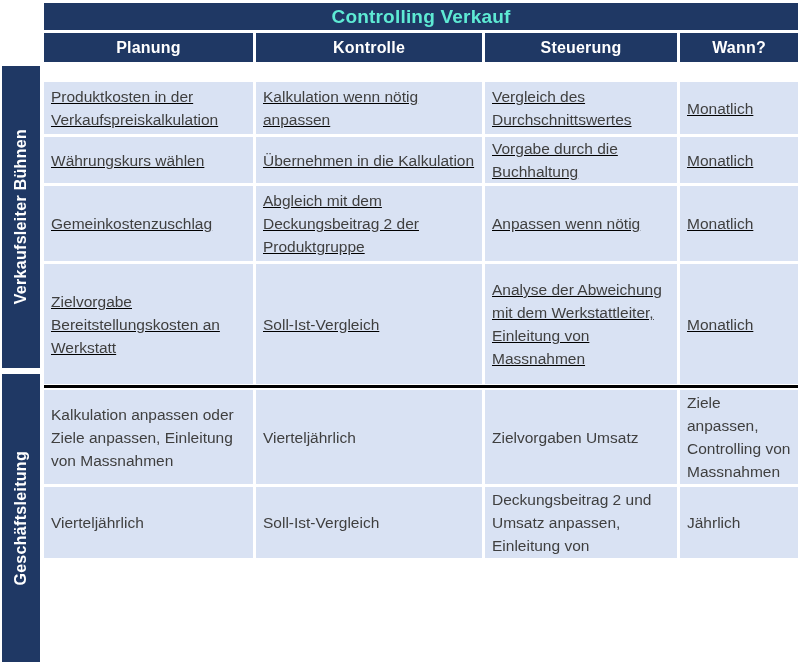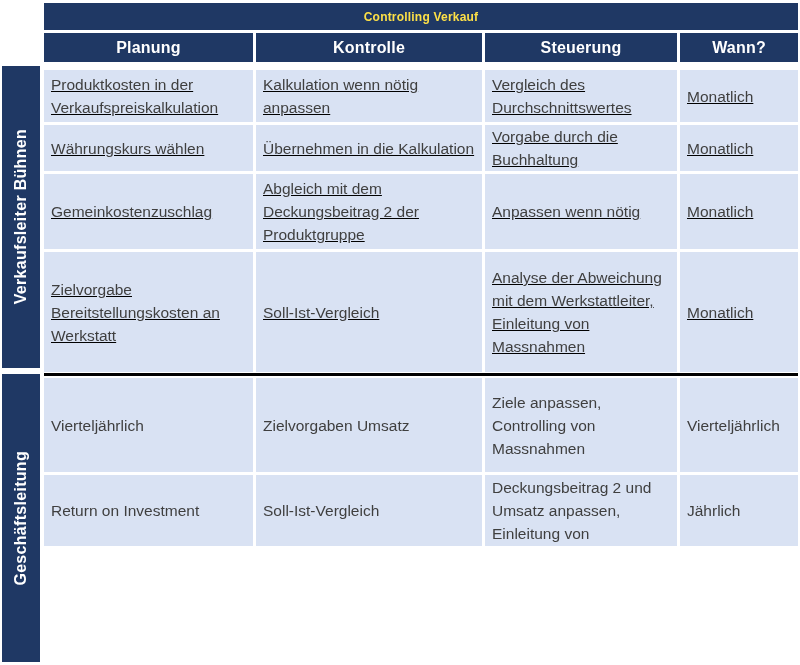--- a/index.html
+++ b/index.html
@@ -28,26 +28,26 @@
     white-space:nowrap;
   }
   .band1{height:302px;}
   .rail-gap{height:6px;background:#fff;}
   .band2{height:288px;}
 
   
   .main{width:754px;}
   .title-bar{
     margin-top:3px;margin-bottom:3px;height:27px;background:var(--navy);
-    color:#fde047;font-weight:bold;font-size:12px;
+    color:#5eead4;font-weight:bold;font-size:19px;
     display:flex;align-items:center;justify-content:center;letter-spacing:.2px;
   }
   .header-row{
     display:grid;grid-template-columns:209px 226px 192px 118px;
-    column-gap:3px;height:29px;margin-bottom:8px;background:#fff;
+    column-gap:3px;height:29px;margin-bottom:20px;background:#fff;
   }
   .hcell{
     background:var(--navy);color:#fff;font-weight:bold;font-size:16px;
     display:flex;align-items:center;justify-content:center;letter-spacing:.2px;
   }
   .body-grid{
     display:grid;grid-template-columns:209px 226px 192px 118px;
     gap:3px;background:#fff;
   }
   .g1{grid-template-rows:52px 46px 75px 120px;text-decoration:underline;}
@@ -109,26 +109,26 @@
       <div class="cell">Soll-Ist-Vergleich</div>
       <div class="cell">Analyse der Abweichung mit dem Werkstattleiter, Einleitung von Massnahmen</div>
       <div class="cell wann">Monatlich</div>
     </div>
 
     <div class="divider">
       <div class="divider-bar"></div>
     </div>
 
     <div class="body-grid g2">
+      <div class="cell">Kalkulation anpassen oder Ziele anpassen, Einleitung von Massnahmen</div>
       <div class="cell wann">Vierteljährlich</div>
 
       <div class="cell">Zielvorgaben Umsatz</div>
       <div class="cell">Ziele anpassen, Controlling von Massnahmen</div>
       <div class="cell wann">Vierteljährlich</div>
 
-      <div class="cell">Return on Investment</div>
       <div class="cell">Soll-Ist-Vergleich</div>
       <div class="cell">Zielvorgaben Deckungsbeitrag 2 und Umsatz anpassen, Einleitung von Massnahmen</div>
       <div class="cell wann">Jährlich</div>
     </div>
 
   </div>
 </div>
 
 </body></html>

